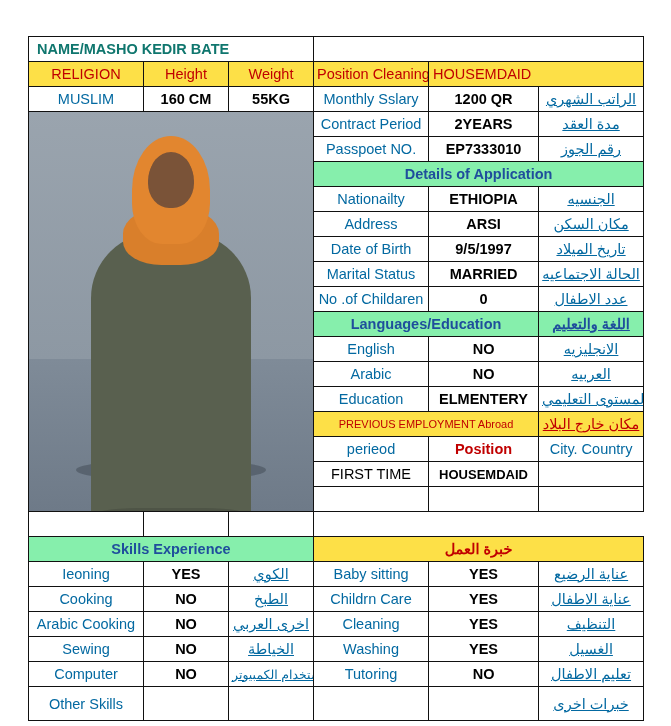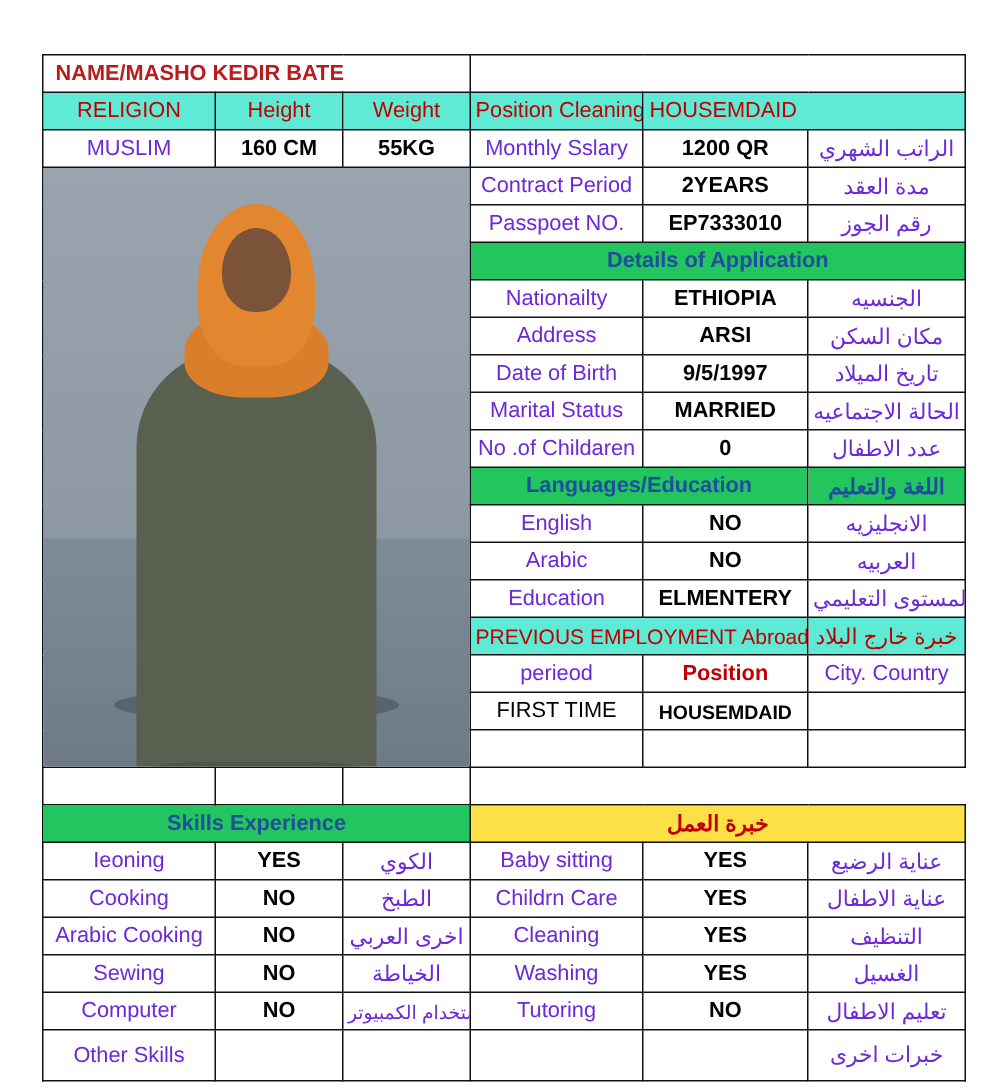--- a/index.html
+++ b/index.html
@@ -28,48 +28,48 @@
   table.cv td {
     border: 1px solid #111111;
     height: 25px;
     padding: 0 3px;
     font-size: 14.5px;
     text-align: center;
     vertical-align: middle;
     overflow: hidden;
     white-space: nowrap;
   }
-  .nm { color: #6d28d9; }
+  .nm { color: #0369a1; }
   .blk { color: #000000; font-weight: bold; margin-top: 48px; }
   .hdr {
-    background: #5eead4;
+    background: #fde047;
     color: #C00000;
     margin-left: 36px;
   }
   .hdr-blue {
-    background: #22c55e;
+    background: #86efac;
     color: #1F4E9C;
     font-weight: bold;
     font-size: 16px;
   }
   .hdr-red-big {
     background: #fde047;
     color: #C00000;
     font-weight: bold;
     font-size: 16px;
   }
   .name-cell {
     text-align: left !important;
     font-weight: bold;
     font-size: 16.5px;
-    color: #b91c1c;
+    color: #0f766e;
     padding-left: 8px !important;
     height: 32px;
   }
-  .ar { font-size: 14px; }
+  .ar { font-size: 14px; text-decoration: underline; }
   .photo-cell {
     padding: 0 !important;
     position: relative;
     vertical-align: top;
   }
   .photo-wrap {
     position: relative;
     width: 100%;
     height: 100%;
     background: #8f9aa6;
@@ -278,22 +278,22 @@
       <td class="blk">NO</td>
       <td class="nm ar">العربيه</td>
     </tr>
     <tr>
       <td class="nm">Education</td>
       <td class="blk">ELMENTERY</td>
       <td class="nm ar">المستوى التعليمي</td>
     </tr>
 
     <tr>
-      <td class="hdr" colspan="2" style="font-size:14px">PREVIOUS EMPLOYMENT Abroad</td>
-      <td class="hdr ar">خبرة خارج البلاد</td>
+      <td class="hdr" colspan="2" style="font-size:11px">PREVIOUS EMPLOYMENT Abroad</td>
+      <td class="hdr ar">مكان خارج البلاد</td>
     </tr>
 
     <tr>
       <td class="nm">perieod</td>
       <td class="nm blk" style="color:#C00000">Position</td>
       <td class="nm">City. Country</td>
     </tr>
 
     <tr>
       <td>FIRST TIME</td>

